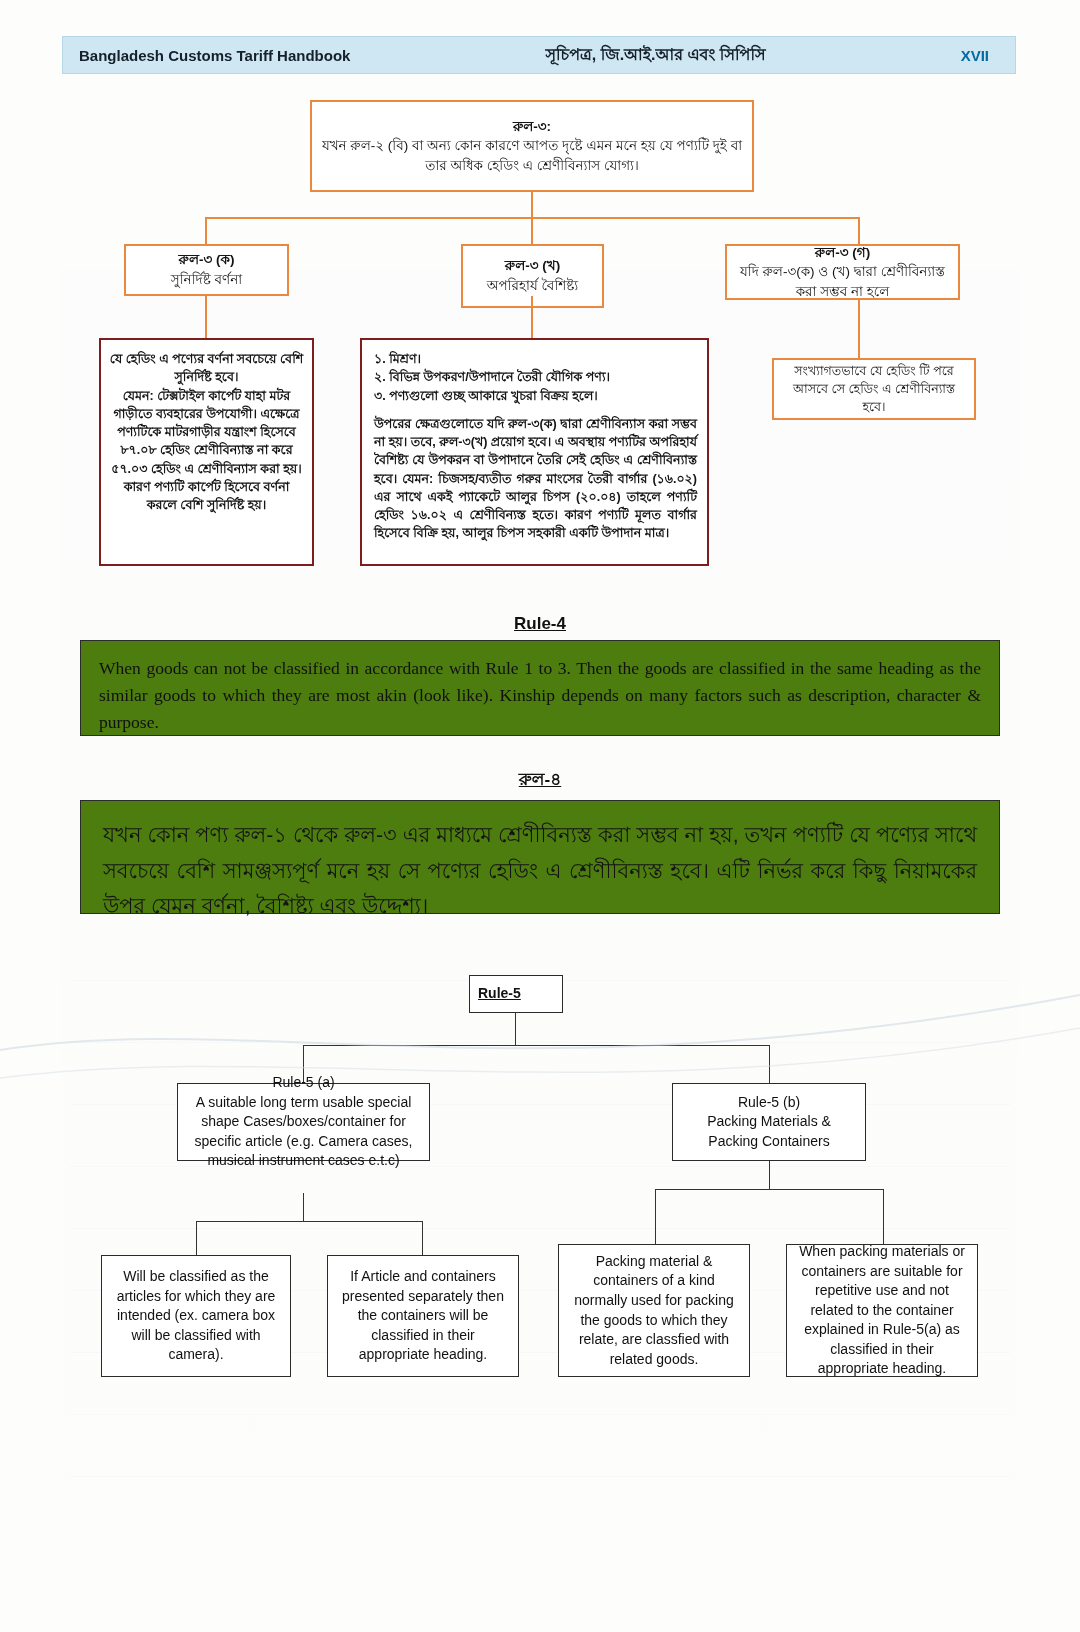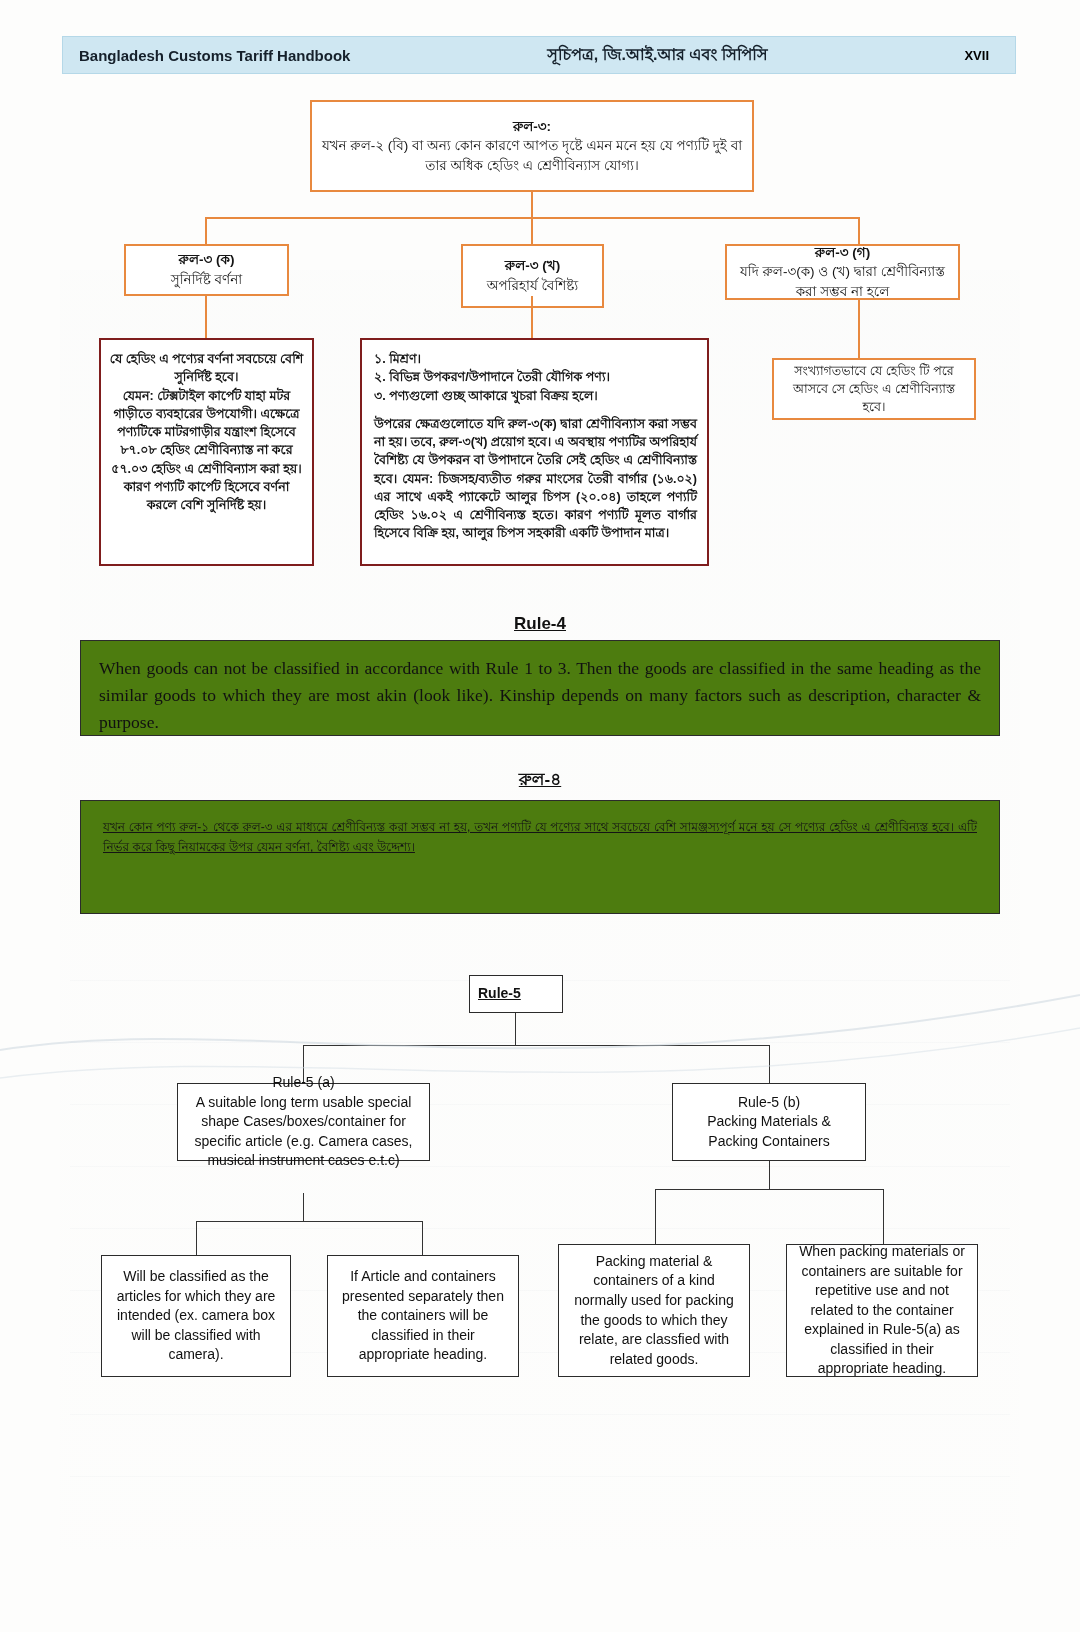--- a/index.html
+++ b/index.html
@@ -66,23 +66,23 @@
     white-space: nowrap;
   }
   .header-center {
     flex: 1;
     text-align: center;
     font-size: 16px;
     color: #15202b;
     font-weight: bold;
   }
   .header-right {
-    font-size: 13px;
-    font-weight: bold;
-    color: #000000;
+    font-size: 15px;
+    font-weight: bold;
+    color: #0369a1;
     padding-right: 26px;
     white-space: nowrap;
   }
 
   
   .box {
     position: absolute;
     box-sizing: border-box;
     background: #ffffff;
     display: flex;
@@ -259,21 +259,21 @@
 
   <div class="rule-heading" style="left:440px; top:607px; width:200px;margin-top:7px;">Rule-4</div>
 
   <div class="wide-box" style="left:80px; top:640px; width:920px; height:96px;">
     <p class="serif justify">When goods can not be classified in accordance with Rule 1 to 3. Then the goods are classified in the same heading as the similar goods to which they are most akin (look like). Kinship depends on many factors such as description, character &amp; purpose.</p>
   </div>
 
   <div class="rule-heading" style="left:440px; top:766px; width:200px;">রুল-৪</div>
 
   <div class="wide-box" style="left:80px; top:800px; width:920px; height:114px; padding:16px 22px;">
-    <p class="bn justify" style="font-size:12px; line-height:1.7;text-decoration:underline;">যখন কোন পণ্য রুল-১ থেকে রুল-৩ এর মাধ্যমে শ্রেণীবিন্যস্ত করা সম্ভব না হয়, তখন পণ্যটি যে পণ্যের সাথে সবচেয়ে বেশি সামঞ্জস্যপূর্ণ মনে হয় সে পণ্যের হেডিং এ শ্রেণীবিন্যস্ত হবে। এটি নির্ভর করে কিছু নিয়ামকের উপর যেমন বর্ণনা, বৈশিষ্ট্য এবং উদ্দেশ্য।</p>
+    <p class="bn justify" style="font-size:21px; line-height:1.7;">যখন কোন পণ্য রুল-১ থেকে রুল-৩ এর মাধ্যমে শ্রেণীবিন্যস্ত করা সম্ভব না হয়, তখন পণ্যটি যে পণ্যের সাথে সবচেয়ে বেশি সামঞ্জস্যপূর্ণ মনে হয় সে পণ্যের হেডিং এ শ্রেণীবিন্যস্ত হবে। এটি নির্ভর করে কিছু নিয়ামকের উপর যেমন বর্ণনা, বৈশিষ্ট্য এবং উদ্দেশ্য।</p>
   </div>
 
   <div class="r5box" style="left:469px; top:975px; width:94px; height:38px;">
     <p class="r5title" style="font-weight:bold; text-decoration:underline;">Rule-5</p>
   </div>
 
   <div class="ln-dark" style="left:515px; top:1013px; width:1px; height:32px;"></div>
   <div class="ln-dark" style="left:303px; top:1045px; width:467px; height:1px;"></div>
   <div class="ln-dark" style="left:303px; top:1045px; width:1px; height:38px;"></div>
   <div class="ln-dark" style="left:769px; top:1045px; width:1px; height:38px;"></div>

